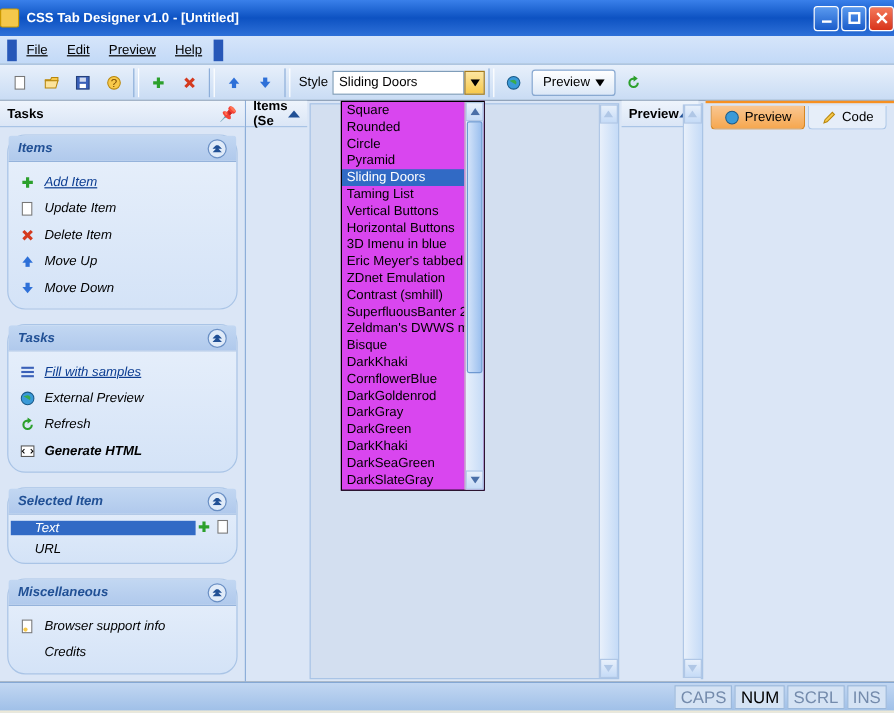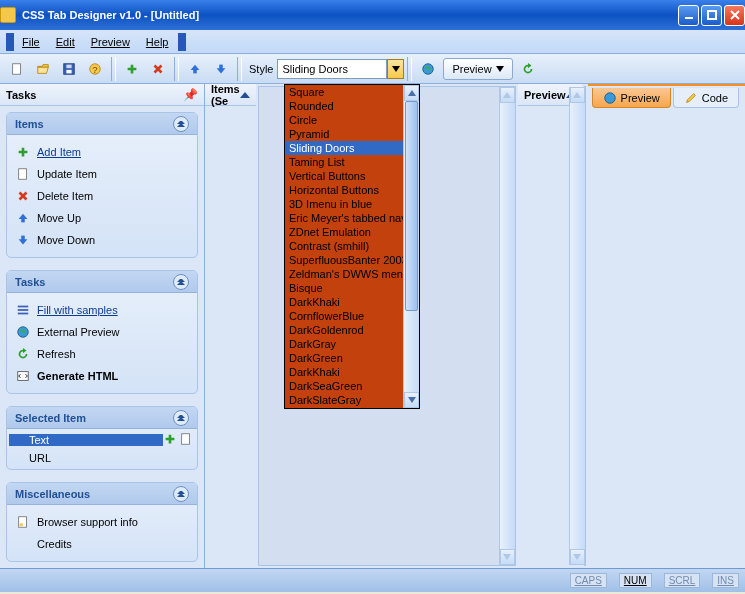--- a/index.html
+++ b/index.html
@@ -20,36 +20,36 @@
 
 .toolbar { height: 30px; background: linear-gradient(#e8f0fb, #c9dcf4); border-bottom: 1px solid #8daed9; display: flex; align-items: center; padding: 0 4px; }
 .tool-btn { width: 24px; height: 24px; display: flex; align-items: center; justify-content: center; cursor: pointer; margin: 0 1px; border-radius: 3px; }
 .tool-sep { width: 5px; height: 24px; margin: 0 3px; border-left: 1px solid #8daed9; border-right: 1px solid #fff; }
 .style-label { margin: 0 4px; }
 .style-combo { position: relative; display: flex; align-items: center; }
 .style-combo input { width: 110px; height: 20px; border: 1px solid #7f9db9; padding: 0 4px; font-size: 11px; }
 .style-combo .dd-btn { width: 17px; height: 20px; background: linear-gradient(#fce5a1, #f7c94b); border: 1px solid #a67b1b; display: flex; align-items: center; justify-content: center; cursor: pointer; }
 .preview-btn { height: 22px; border: 1px solid #89a9d1; background: linear-gradient(#fff, #dce8f7); padding: 0 8px; display: flex; align-items: center; cursor: pointer; border-radius: 3px; margin: 0 2px; }
 
-.dropdown-list { position: absolute; left: 284px; top: 84px; width: 136px; height: 325px; background: #c2410c; border: 1px solid #000; z-index: 100; display: flex; }
+.dropdown-list { position: absolute; left: 284px; top: 84px; width: 120px; height: 325px; background: #d946ef; border: 1px solid #000; z-index: 100; display: flex; }
 .dd-inner { flex: 1; overflow: hidden; }
 .dd-item { padding: 1px 4px; cursor: pointer; white-space: nowrap; }
 .dd-item.sel { background: #316ac5; color: #fff; }
 .dd-scroll { width: 16px; background: linear-gradient(90deg, #e8f0fb, #c5dbf7); border-left: 1px solid #c0c0c0; position: relative; }
 .dd-scroll .thumb { position: absolute; top: 16px; left: 1px; right: 1px; height: 210px; background: linear-gradient(90deg, #d3e3f9, #9bc0ef); border: 1px solid #6e99d1; border-radius: 2px; }
 .dd-scroll .sbtn { position: absolute; left: 0; right: 0; height: 16px; background: linear-gradient(#e8f0fb, #c5dbf7); border: 1px solid #b0c7e6; display:flex; align-items:center; justify-content:center; }
 .dd-scroll .sbtn.up { top: 0; }
 .dd-scroll .sbtn.dn { bottom: 0; }
 
 .main { display: flex; height: 484px; background: #000000; }
 .left-pane { width: 205px; background: #dbe6f6; border-right: 1px solid #8daed9; display: flex; flex-direction: column; }
 .pane-header { height: 22px; background: linear-gradient(#eef4fc, #dbe6f6); border-bottom: 1px solid #a9c4e6; display: flex; align-items: center; padding: 0 6px; font-weight: bold; }
 .pane-header .pin { margin-left: auto; font-size: 12px; }
 
-.task-panel { margin: 6px; background: linear-gradient(#e8f0fb, #d4e3f7); border: 1px solid #a9c4e6; border-radius: 5px; }
+.task-panel { margin: 6px; background: linear-gradient(#e8f0fb, #d4e3f7); border: 1px solid #a9c4e6; border-radius: 15px; font-style: italic; }
 .task-hdr { height: 22px; background: linear-gradient(#c2d7f2, #b0c9ec); display: flex; align-items: center; padding: 0 8px; font-weight: bold; color: #215095; border-radius: 3px 3px 0 0; border-bottom: 1px solid #95b3db; }
 .task-hdr .chev { margin-left: auto; width: 16px; height: 16px; border: 1px solid #6a8fc4; border-radius: 8px; background: #e0ebf9; display: flex; align-items: center; justify-content: center; }
 .task-body { padding: 6px 6px; }
 .task-link { display: flex; align-items: center; padding: 3px 2px; color: #215095; cursor: pointer; }
 .task-link .ic { width: 16px; height: 16px; margin-right: 6px; display: flex; align-items: center; justify-content: center; }
 .task-link u { text-decoration: underline; color: #0b3c91; }
 .task-link.nolink { color: #000; }
 
 .prop-row { display: flex; align-items: center; height: 18px; }
 .prop-row .plabel { flex: 1; padding: 0 20px; }
@@ -62,21 +62,21 @@
 .content-area { flex: 1; background: #d3dff0; border: 1px solid #a9c4e6; margin: 2px; position: relative; }
 .content-area .vscroll { position: absolute; right: 0; top: 0; bottom: 0; width: 16px; background: linear-gradient(90deg, #e8f0fb, #c5dbf7); border-left: 1px solid #b0c7e6; }
 .content-area .vscroll .sbtn { position: absolute; left: 0; right: 0; height: 16px; background: linear-gradient(#e8f0fb, #c5dbf7); border: 1px solid #b0c7e6; display:flex;align-items:center;justify-content:center; }
 
 .tabs-bottom { height: 24px; background: #dbe6f6; display: flex; align-items: flex-end; padding: 0 4px; border-top: 2px solid #f79020; }
 .btab { height: 20px; padding: 0 10px; display: flex; align-items: center; border: 1px solid #a9c4e6; border-top: none; background: #e6eef9; margin-right: 2px; cursor: pointer; border-radius: 0 0 4px 4px; }
 .btab.active { background: linear-gradient(#f9c793, #f6a74f); border-color: #d68624; }
 .btab .ic { width: 14px; height: 14px; margin-right: 4px; }
 
 .statusbar { height: 24px; background: linear-gradient(#c2d7f2, #a0c0e8); border-top: 1px solid #6e99d1; display: flex; align-items: center; justify-content: flex-end; padding: 0 6px; }
-.sb-cell { border: 1px solid #9bb8db; padding: 1px 4px; margin-left: 12px; color: #748bac; font-size: 10px; background: #d5e3f4; text-decoration: underline; }
+.sb-cell { border: 1px solid #9bb8db; padding: 1px 4px; margin-left: 2px; color: #748bac; font-size: 14px; background: #d5e3f4; }
 .sb-cell.active { color: #000; }
 
 
 .svg-ic { width: 14px; height: 14px; }
 </style>
 </head>
 <body>
 
 <div class="titlebar">
   <div class="app-icon"></div>

